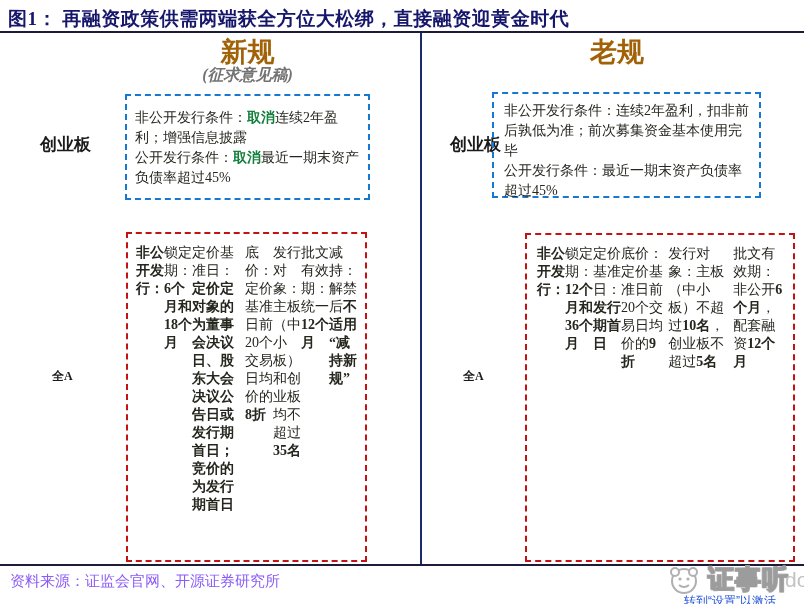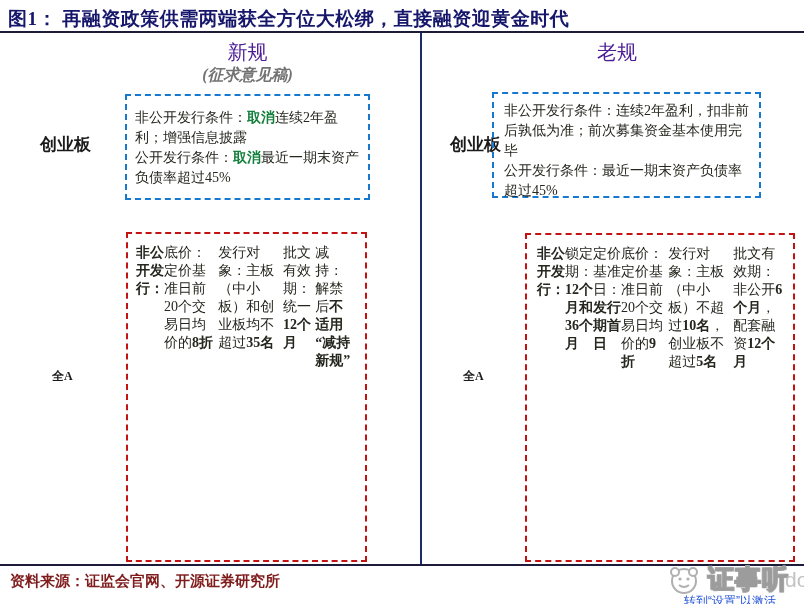--- a/index.html
+++ b/index.html
@@ -10,21 +10,21 @@
   .title{
     position:absolute;left:8px;top:6px;font-size:19px;font-weight:bold;color:#16166b;
     letter-spacing:.5px;white-space:nowrap;
   }
   .hr{position:absolute;left:0;width:804px;height:2px;background:#1c1c3a;}
   .hr.top{top:31px;}
   .hr.bottom{top:564px;}
   .vdiv{position:absolute;left:420px;top:33px;width:2px;height:531px;background:#1b2a6b;}
 
   .colhead{position:absolute;top:40px;text-align:center;}
-  .colhead .head{font-size:20px;font-weight:normal;color:#4c1d95;line-height:24px;}
+  .colhead .head{font-size:27px;font-weight:bold;color:#a16207;line-height:24px;}
   .colhead .sub{font-size:16px;font-weight:bold;color:#737373;line-height:22px;font-style:italic;}
   .colhead.new{left:125px;width:245px;}
   .colhead.old{left:430px;width:374px;}
 
   .rowlabel{position:absolute;font-weight:bold;color:#1a1a1a;white-space:nowrap;}
   .rowlabel.gem{font-size:17px;top:133px;}
   .rowlabel.alla{font-size:12px;top:368px;}
   .rowlabel.gem.l{left:40px;}  .rowlabel.gem.r{left:450px;}
   .rowlabel.alla.l{left:52px;} .rowlabel.alla.r{left:463px;}
 
@@ -37,21 +37,21 @@
   .box.blue.l{left:125px;top:94px;width:245px;height:106px;padding:12px 8px 4px;}
   .box.blue.r{left:492px;top:92px;width:269px;height:106px;padding:7px 10px 3px;}
 
   .box.red{
     border:2px dashed #c41111;line-height:18px;
     display:flex;justify-content:space-between;
   }
   .box.red.l{left:126px;top:232px;width:241px;height:330px;padding:10px 8px 9px;}
   .box.red.r{left:525px;top:233px;width:270px;height:329px;padding:10px 10px 9px;}
 
-  .source{position:absolute;left:10px;top:572px;font-size:15px;font-weight:bold;color:#7f1d1d;}
+  .source{position:absolute;left:10px;top:572px;font-size:15px;font-weight:normal;color:#8b5cf6;}
 
   .wm{position:absolute;left:668px;top:562px;display:flex;align-items:center;z-index:5;
       font-family:"Liberation Sans","DejaVu Sans",sans-serif;}
   .wm-icon{flex:0 0 auto;}
   .wm-brand{
     font-size:26px;font-weight:bold;color:#ffffff;margin-left:6px;letter-spacing:1px;
     -webkit-text-stroke:1.2px #9c9c9c;
     text-shadow:-1px -1px 0 #b5b5b5,1px -1px 0 #b5b5b5,-1px 1px 0 #b5b5b5,1px 1px 0 #b5b5b5;
     white-space:nowrap;
   }
@@ -86,20 +86,22 @@
   <div class="box blue l">
       <p><span>非公开发行条件：</span><span class="rb">取消</span><span>连续2年盈利；增强信息披露</span></p>
       <p><span>公开发行条件：</span><span class="rb">取消</span><span>最近一期末资产负债率超过45%</span></p>
     </div>
   <div class="box blue r">
       <p><span>非公开发行条件：连续2年盈利，扣非前后孰低为准；前次募集资金基本使用完毕</span></p>
       <p><span>公开发行条件：最近一期末资产负债率超过45%</span></p>
     </div>
   <div class="box red l">
       <p><span class="b">非公开发行：</span></p>
+      <p><span>锁定期：</span><span class="b">6个月和18个月</span></p>
+      <p><span>定价基准日：</span><span class="b">定价定对象的为董事会决议日、股东大会决议公告日或发行期首日；竞价的为发行期首日</span></p>
       <p><span>底价：定价基准日前20个交易日均价的</span><span class="b">8折</span></p>
       <p><span>发行对象：主板（中小板）和创业板均不超过</span><span class="b">35名</span></p>
       <p><span>批文有效期：统一</span><span class="b">12个月</span></p>
       <p><span>减持：解禁后</span><span class="b">不适用 “减持新规”</span></p>
     </div>
   <div class="box red r">
       <p><span class="b">非公开发行：</span></p>
       <p><span>锁定期：</span><span class="b">12个月和36个月</span></p>
       <p><span>定价基准日：</span><span class="b">发行期首日</span></p>
       <p><span>底价：定价基准日前20个交易日均价的</span><span class="b">9折</span></p>

